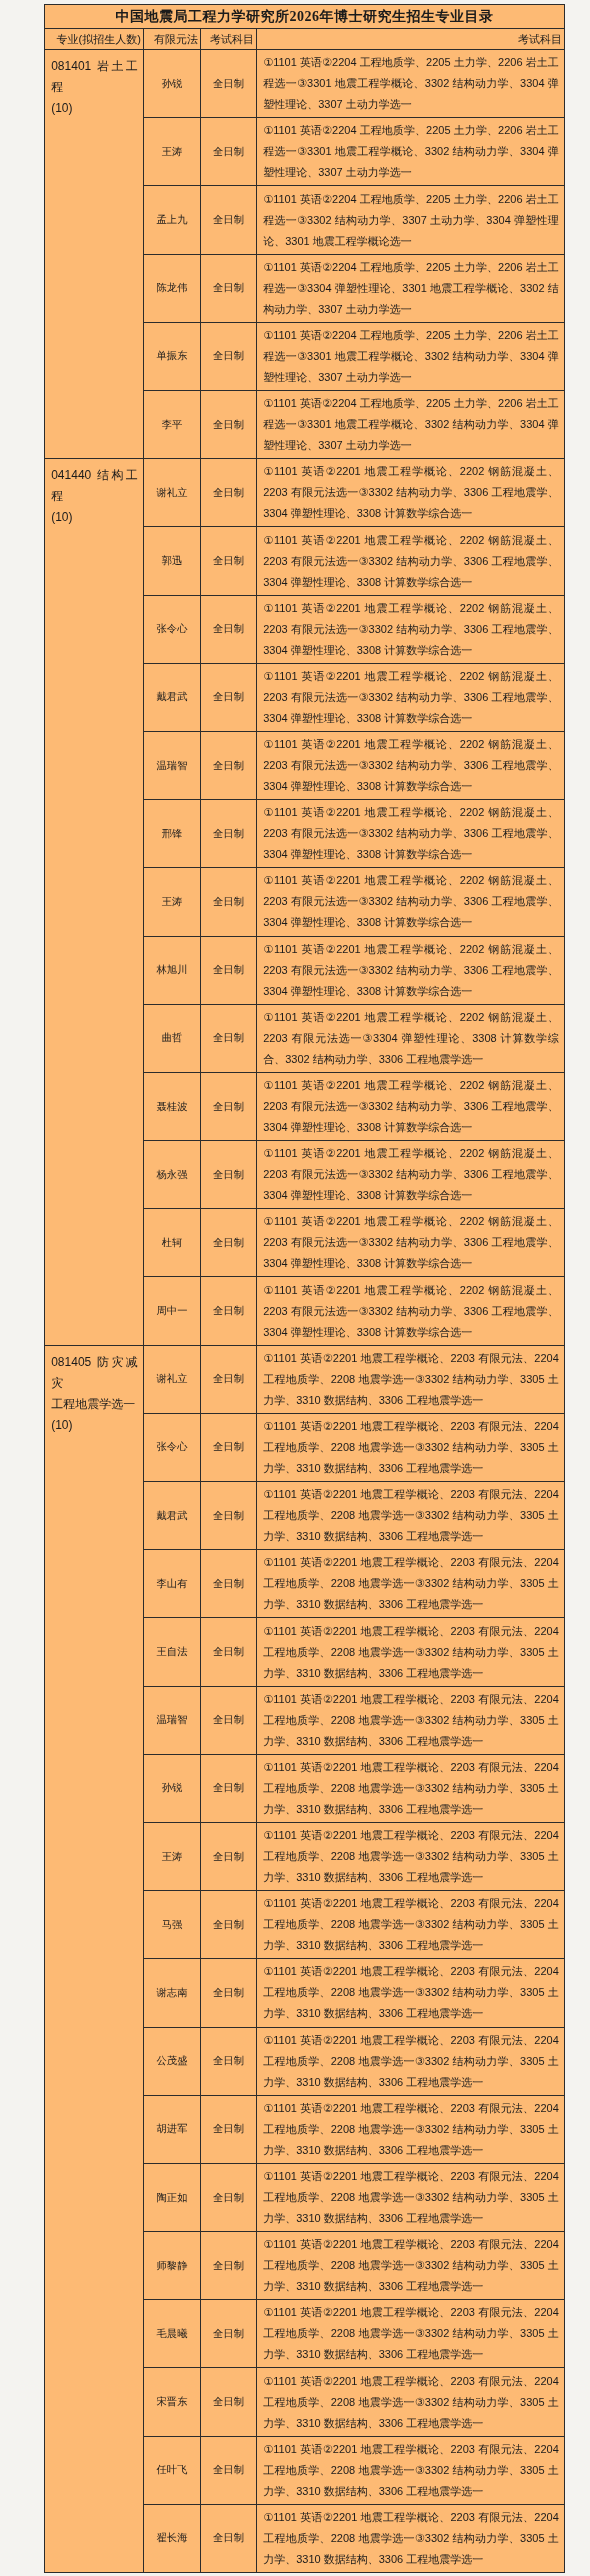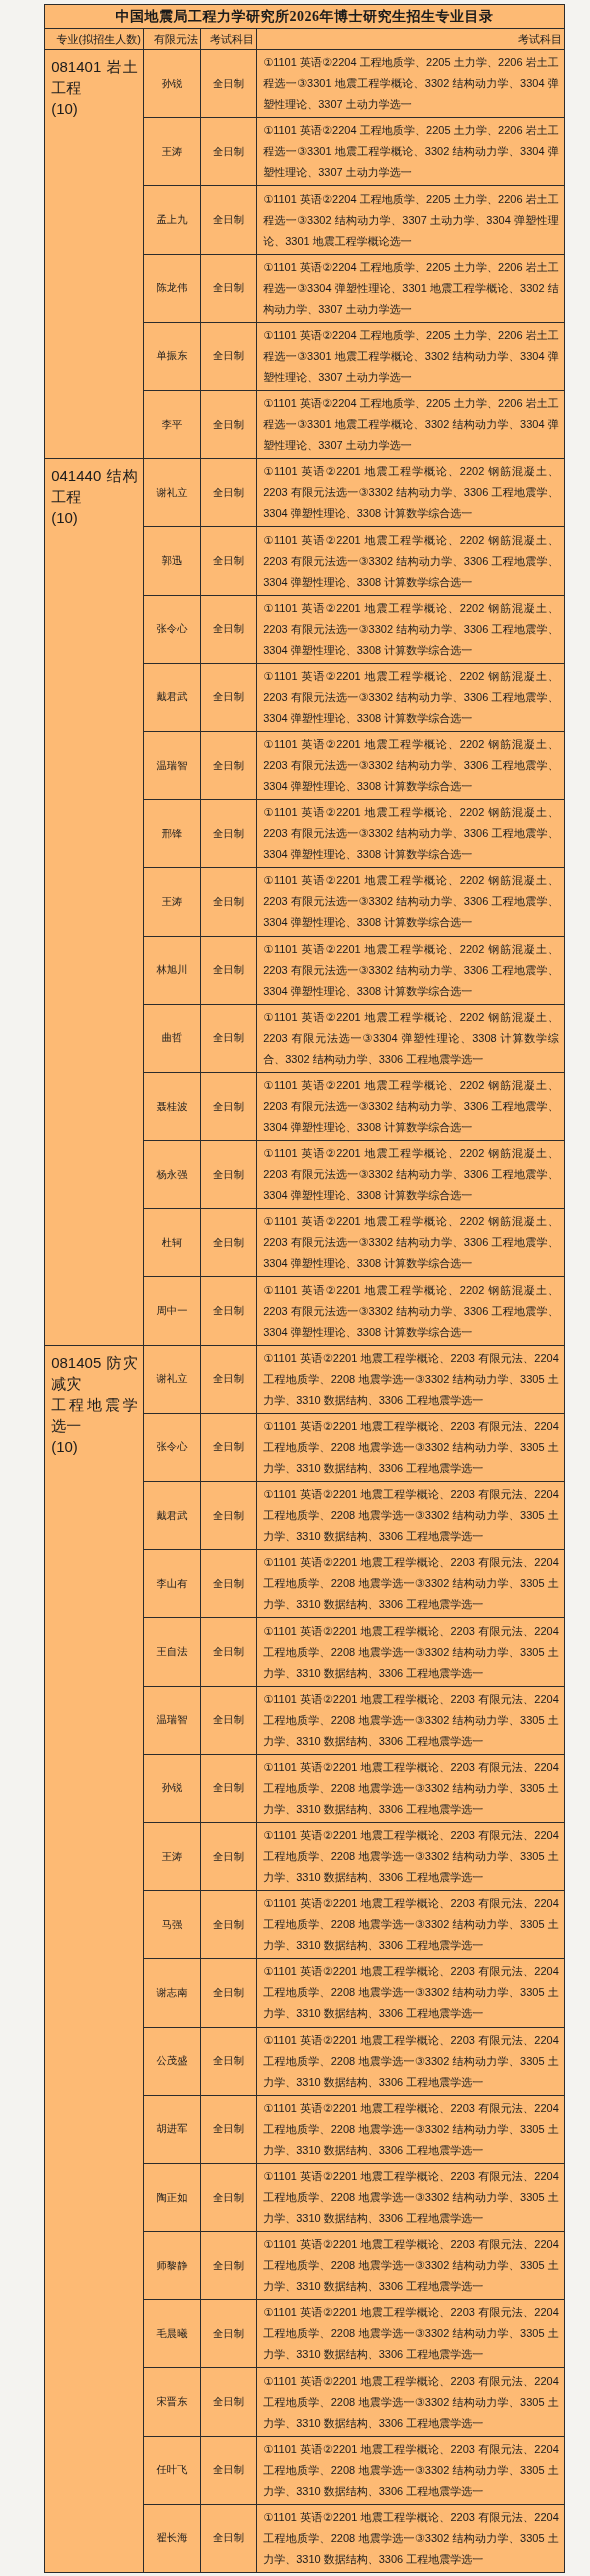--- a/index.html
+++ b/index.html
@@ -43,21 +43,21 @@
     font-weight: 400;
     font-size: 11px;
     text-align: right;
     vertical-align: middle;
     padding: 0 2.1px;
   }
   tr.data-row { height: 63px; }
   td.major {
     vertical-align: top;
     padding: 6.2px 5.2px 0 6.2px;
-    font-size: 15px;
+    font-size: 12px;
     line-height: 21px;
     text-align: justify;
   }
   td.advisor, td.mode {
     text-align: center;
     vertical-align: middle;
     font-size: 10.3px;
     padding: 0 1px;
   }
   td.subjects {

